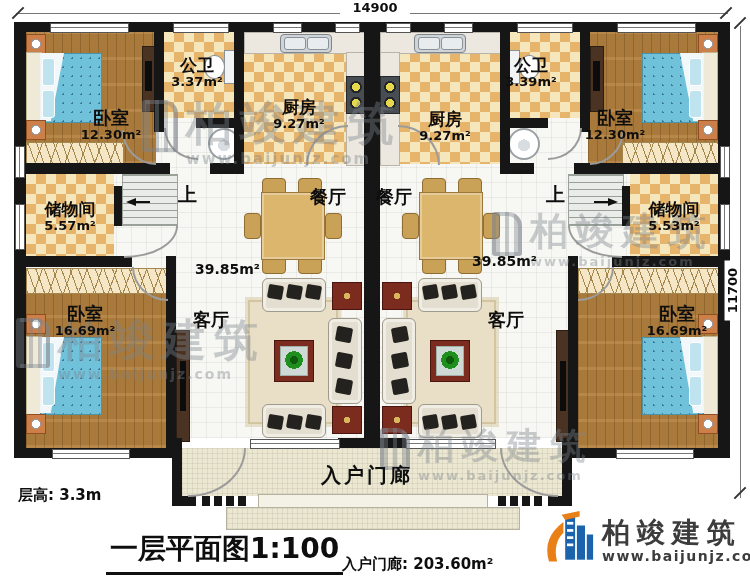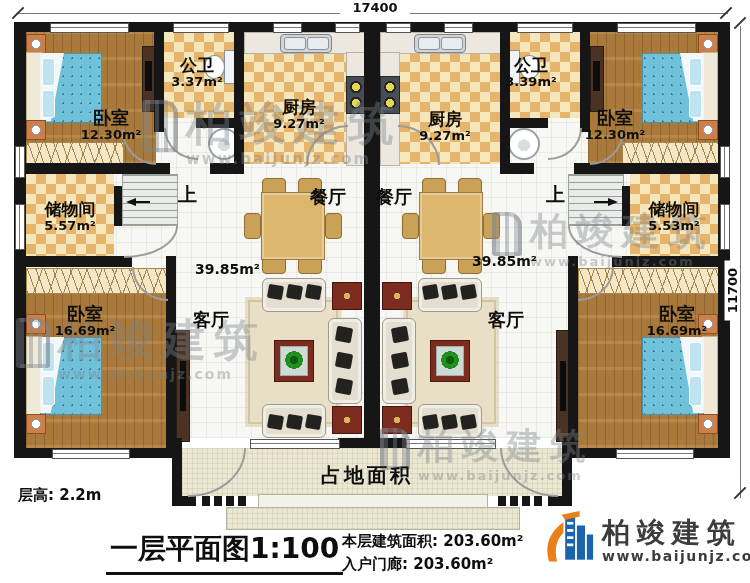--- a/index.html
+++ b/index.html
@@ -406,34 +406,33 @@
     <span class="ar">16.69m²</span>
   </div>
   <div class="one" style="left:310px;top:185px;">餐厅</div>
   <div class="one" style="left:376px;top:185px;">餐厅</div>
   <div class="one" style="left:193px;top:308px;">客厅</div>
   <div class="one" style="left:488px;top:308px;">客厅</div>
   <div class="hallarea" style="left:195px;top:261px;">39.85m²</div>
   <div class="hallarea" style="left:472px;top:253px;">39.85m²</div>
   <div class="one" style="left:178px;top:182px;font-size:19px;">上</div>
   <div class="one" style="left:546px;top:182px;font-size:19px;">上</div>
-  <div class="porchlbl" style="left:301px;top:462px;width:132px;">占地面积</div>
+  <div class="porchlbl" style="left:301px;top:462px;width:132px;">入户门廊</div>
 
   <div class="dimline" style="left:16px;top:13px;width:712px;height:1px;"></div>
   <div class="tick" style="left:10px;top:12px;"></div>
   <div class="tick" style="left:718px;top:12px;"></div>
-  <div class="dimtxt" style="left:340px;top:0;width:70px;background:#fff;">17400</div>
+  <div class="dimtxt" style="left:340px;top:0;width:70px;background:#fff;">14900</div>
   <div class="dimline" style="left:740px;top:26px;width:1px;height:472px;"></div>
   <div class="tick" style="left:732px;top:22px;"></div>
   <div class="tick" style="left:732px;top:492px;"></div>
   <div class="dimtxt" style="left:702px;top:283px;width:60px;transform:rotate(-90deg);background:#fff;">11700</div>
 
-  <div class="ftxt" style="left:18px;top:486px;">层高: 2.2m</div>
+  <div class="ftxt" style="left:18px;top:486px;">层高: 3.3m</div>
   <div class="title" style="left:106px;top:530px;">一层平面图1:100</div>
-  <div class="ftxt" style="left:342px;top:532px;">本层建筑面积: 203.60m²</div>
   <div class="ftxt" style="left:342px;top:555px;">入户门廊: 203.60m²</div>
   <div class="logo" style="left:540px;top:508px;">
     <span>
       <svg width="54" height="62" viewBox="0 0 60 66">
         <path d="M10 58 Q2 32 26 14 L26 26 Q14 38 19 58 Z" fill="#e87f17"></path>
         <rect x="28" y="8" width="11" height="48" fill="#1b63ad"></rect>
         <rect x="41" y="18" width="9" height="38" fill="#1b63ad"></rect>
         <rect x="52" y="28" width="7" height="28" fill="#1b63ad"></rect>
         <rect x="30" y="14" width="7" height="3" fill="#fff"></rect>
           <rect x="30" y="22" width="7" height="3" fill="#fff"></rect>

